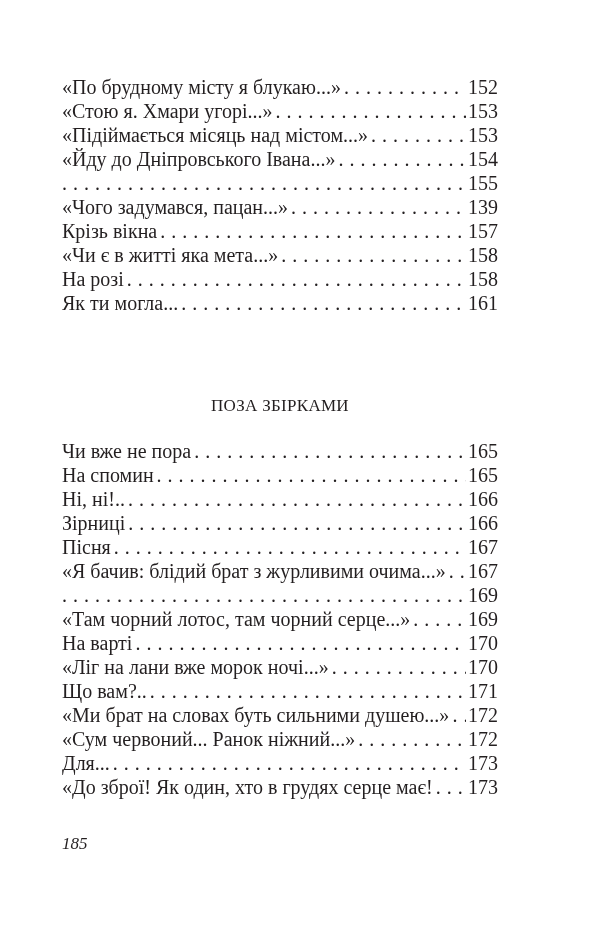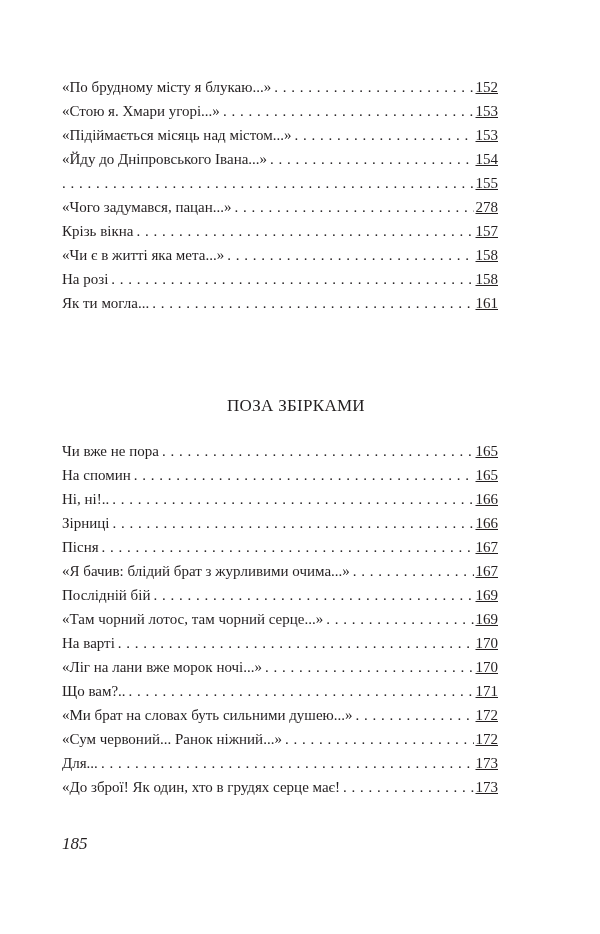--- a/index.html
+++ b/index.html
@@ -5,34 +5,34 @@
   html, body { margin: 0; padding: 0; }
   body {
     width: 600px; height: 934px; background: #ffffff;
     font-family: "Liberation Serif", "DejaVu Serif", serif;
     color: #231f20; position: relative; overflow: hidden;
   }
   .page { position: absolute; left: 62px; width: 436px; top: 0; }
   .toc { position: absolute; left: 0; width: 436px; }
   .row {
     display: flex; align-items: baseline; height: 24px; line-height: 24px;
-    font-size: 15px; white-space: nowrap; overflow: hidden;
+    font-size: 20px; white-space: nowrap; overflow: hidden;
   }
   .row .title { flex: 0 0 auto; padding-right: 3px; }
   .row .dots {
     flex: 1 1 auto; overflow: hidden; white-space: nowrap;
     letter-spacing: 3.2px; color: #231f20;
   }
   .row .dots::before {
     content: ". . . . . . . . . . . . . . . . . . . . . . . . . . . . . . . . . . . . . . . . . . . . . . . . . . . . . . . . . . . . . . . . . . . . . . . . . . .";
     letter-spacing: 0.5px;
   }
-  .row .pg { flex: 0 0 auto; padding-left: 2px; text-align: center; text-decoration: underline; }
+  .row .pg { flex: 0 0 auto; padding-left: 2px; text-align: center; }
   .section-heading {
-    position: absolute; left: 16px; width: 436px; text-align: center;
+    position: absolute; left: 0; width: 436px; text-align: center;
     font-size: 17px; letter-spacing: 0.3px; top: 396px;
   }
   .folio {
     position: absolute; left: 0; width: 436px; 
     font-style: italic; font-size: 17px; top: 834px;
   }
 </style>
 </head>
 <body>
 
@@ -59,21 +59,21 @@
         <span class="dots"></span>
         <span class="pg">154</span>
       </div>
     <div class="row">
         <span class="dots"></span>
         <span class="pg">155</span>
       </div>
     <div class="row">
         <span class="title">«Чого задумався, пацан...»</span>
         <span class="dots"></span>
-        <span class="pg">278</span>
+        <span class="pg">139</span>
       </div>
     <div class="row">
         <span class="title">Крізь вікна</span>
         <span class="dots"></span>
         <span class="pg">157</span>
       </div>
     <div class="row">
         <span class="title">«Чи є в житті яка мета...»</span>
         <span class="dots"></span>
         <span class="pg">158</span>
@@ -117,21 +117,20 @@
         <span class="title">Пісня</span>
         <span class="dots"></span>
         <span class="pg">167</span>
       </div>
     <div class="row">
         <span class="title">«Я бачив: блідий брат з журливими очима...»</span>
         <span class="dots"></span>
         <span class="pg">167</span>
       </div>
     <div class="row">
-        <span class="title">Послідній бій</span>
         <span class="dots"></span>
         <span class="pg">169</span>
       </div>
     <div class="row">
         <span class="title">«Там чорний лотос, там чорний серце...»</span>
         <span class="dots"></span>
         <span class="pg">169</span>
       </div>
     <div class="row">
         <span class="title">На варті</span>

